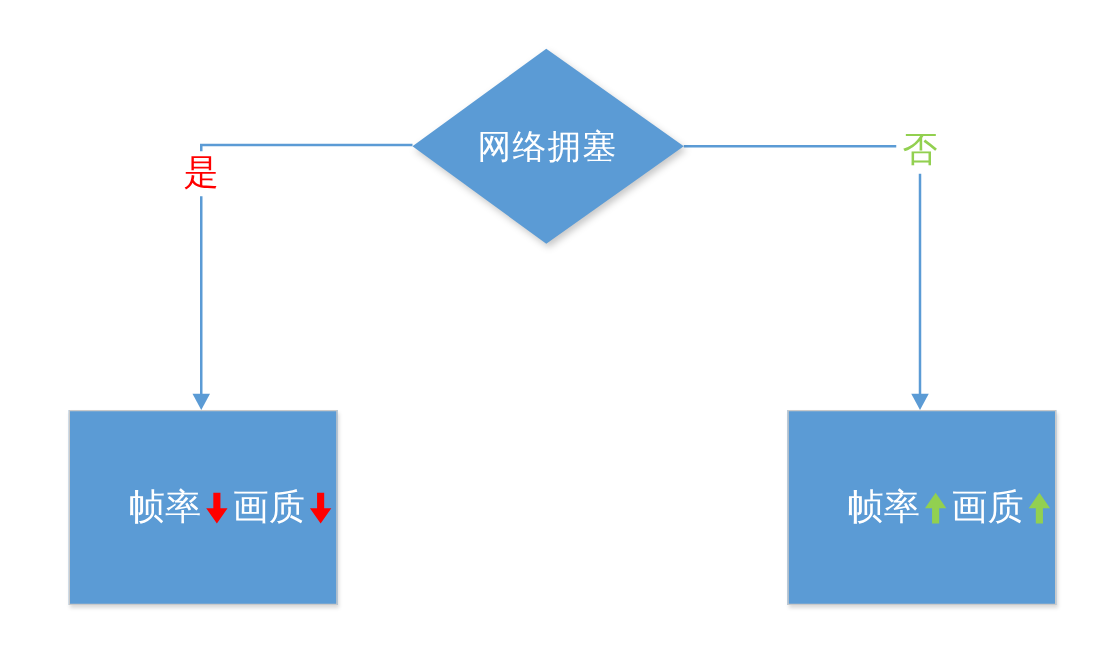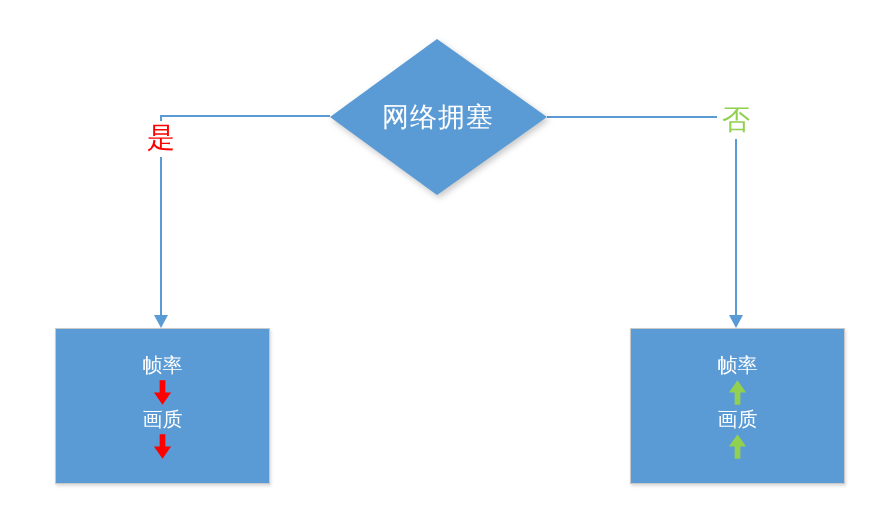--- a/index.html
+++ b/index.html
@@ -64,25 +64,24 @@
   .branch-label.no{
     left:717px;top:103px;
     color:var(--no-green);
   }
   .result-box{
     position:absolute;
     width:215px;height:156px;
     background:var(--shape-fill);
     border:1px solid var(--box-border);
     box-shadow:1px 2px 3px rgba(0,0,0,0.15);
-    display:flex;align-items:center;justify-content:center;
+    display:flex;align-items:center;justify-content:flex-end;
     color:var(--shape-text);
-    font-size:20px;
+    font-size:29px;
     white-space:nowrap;
-    flex-direction:column;
   }
   .result-box.left{left:55px;top:328px;}
   .result-box.right{left:630px;top:328px;}
   .trend-icon{
     display:inline-block;
     width:19px;height:27px;
     margin:0 3px;
     vertical-align:-3px;
   }
   .trend-icon.down svg{fill:var(--yes-red);}

